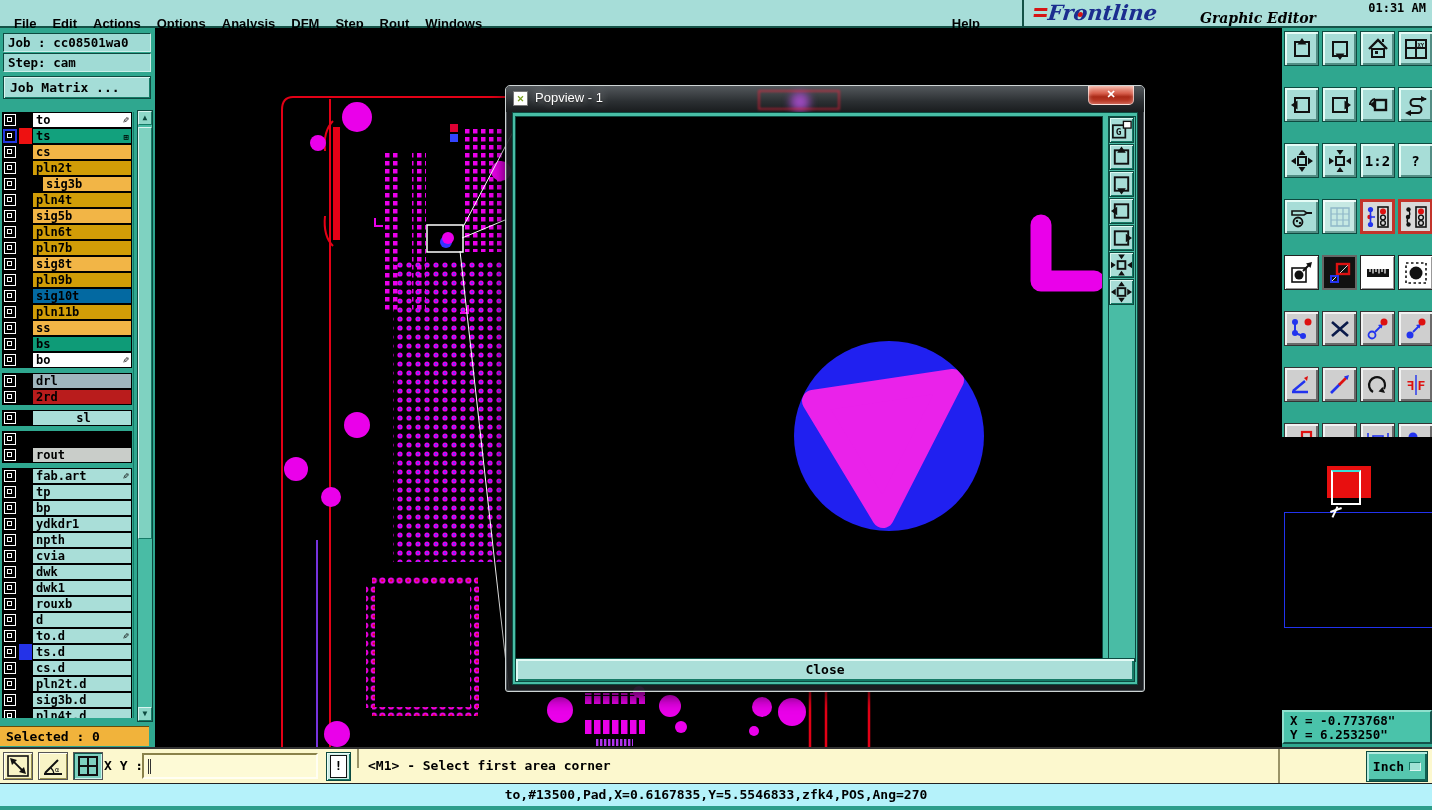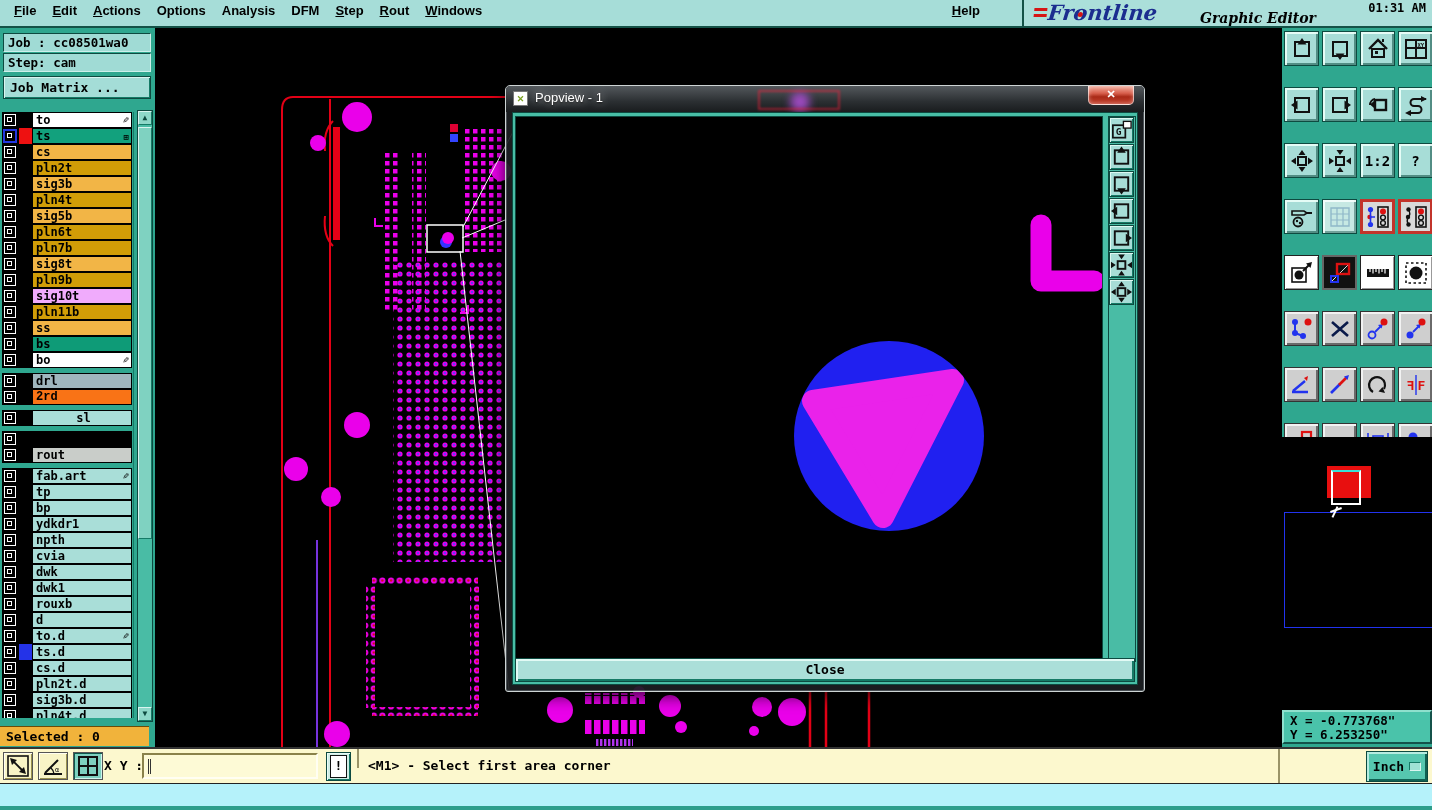--- a/index.html
+++ b/index.html
@@ -3,21 +3,21 @@
 <meta charset="utf-8">
 <style>
   html,body{margin:0;padding:0;background:#666;}
   #root{position:relative;width:1432px;height:810px;overflow:hidden;background:#000;
         font-family:"DejaVu Sans Mono",monospace;color:#000;
         box-shadow:inset 0 0 0 2px #1E8671;}
   
   #menubar{position:absolute;left:0;top:0;width:1432px;height:28px;background:#A6DDD8;
            border-bottom:2px solid #145247;display:flex;align-items:flex-start;box-sizing:border-box;}
   #menu-items{display:flex;padding-left:14px;flex:1;}
-  .menu-item{font:bold 13px "Liberation Sans",sans-serif;color:#000;padding-top:3px;margin-right:16px;white-space:nowrap;}
+  .menu-item{font:bold 13px "Liberation Sans",sans-serif;color:#000;padding-top:16px;margin-right:16px;white-space:nowrap;}
   .menu-item.right{margin-left:auto;margin-right:42px;}
   #brandzone{width:408px;height:26px;border-left:2px solid #145247;position:relative;background:#ABDFDA;flex:none;}
   #brand{position:absolute;left:10px;top:0px;font:italic 900 21px "DejaVu Serif",serif;color:#1b2d8f;transform:skewX(-6deg);white-space:nowrap;}
   .rd{display:inline-block;width:13px;height:12px;margin-right:1px;
       background:repeating-linear-gradient(#d61515 0 3px,transparent 3px 6px);}
   .lo{position:relative;display:inline-block;}
   .lo i{position:absolute;left:50%;top:58%;width:5px;height:5px;margin:-2.5px 0 0 -2.5px;background:#d61515;border-radius:50%;}
   #subtitle{position:absolute;right:116px;top:10px;font:italic bold 14px "DejaVu Serif",serif;}
   #clock{position:absolute;right:6px;top:1px;font:bold 12px "DejaVu Sans Mono",monospace;}
   
@@ -186,21 +186,21 @@
           </span>
           <span class="l-sw"></span>
           <span class="l-name" style="background: rgb(209, 157, 7);">pln2t</span>
         </div>
         <div class="l-row">
           <span class="l-cb">
             <span class="o"></span>
             <span class="i"></span>
           </span>
           <span class="l-sw"></span>
-          <span class="l-name" style="background: rgb(242, 181, 70);">sig3b</span>
+          <span class="l-name" style="background: rgb(242, 181, 70); margin-left: 10px;">sig3b</span>
         </div>
         <div class="l-row">
           <span class="l-cb">
             <span class="o"></span>
             <span class="i"></span>
           </span>
           <span class="l-sw"></span>
           <span class="l-name" style="background: rgb(209, 157, 7);">pln4t</span>
         </div>
         <div class="l-row">
@@ -242,21 +242,21 @@
           </span>
           <span class="l-sw"></span>
           <span class="l-name" style="background: rgb(209, 157, 7);">pln9b</span>
         </div>
         <div class="l-row">
           <span class="l-cb">
             <span class="o"></span>
             <span class="i"></span>
           </span>
           <span class="l-sw"></span>
-          <span class="l-name" style="background: #f0abfc;">sig10t</span>
+          <span class="l-name" style="background: #0369a1;">sig10t</span>
         </div>
         <div class="l-row">
           <span class="l-cb">
             <span class="o"></span>
             <span class="i"></span>
           </span>
           <span class="l-sw"></span>
           <span class="l-name" style="background: rgb(209, 157, 7);">pln11b</span>
         </div>
         <div class="l-row">
@@ -291,21 +291,21 @@
           </span>
           <span class="l-sw"></span>
           <span class="l-name" style="background: rgb(159, 182, 189);">drl</span>
         </div>
         <div class="l-row">
           <span class="l-cb">
             <span class="o"></span>
             <span class="i"></span>
           </span>
           <span class="l-sw"></span>
-          <span class="l-name" style="background: #f97316; font-family: Liberation Mono, monospace;">2rd</span>
+          <span class="l-name" style="background: #b91c1c;">2rd</span>
         </div>
         <div class="l-gap"></div>
         <div class="l-row">
           <span class="l-cb">
             <span class="o"></span>
             <span class="i"></span>
           </span>
           <span class="l-sw"></span>
           <span class="l-name" style="background: rgb(169, 222, 216); text-align: center;">sl</span>
         </div>
@@ -867,20 +867,21 @@
       </div>
     <div id="prompt">&lt;M1&gt; - Select first area corner</div>
     <div id="cmd-seam"></div>
     <div id="inch-btn">
         <span>Inch</span>
         <s></s>
       </div>
   </div>
 
   <div id="statusbar">
+    <span>to,#13500,Pad,X=0.6167835,Y=5.5546833,zfk4,POS,Ang=270</span>
     <div id="bottomstrip"></div>
   </div>
 
   <div id="popview">
     <div id="pv-titlebar">
       <div class="pv-blob"></div>
       <div class="pv-redbox"></div>
       <div id="pv-icon">✕</div>
       <div id="pv-title">Popview - 1</div>
       <div id="pv-close">✕</div>

